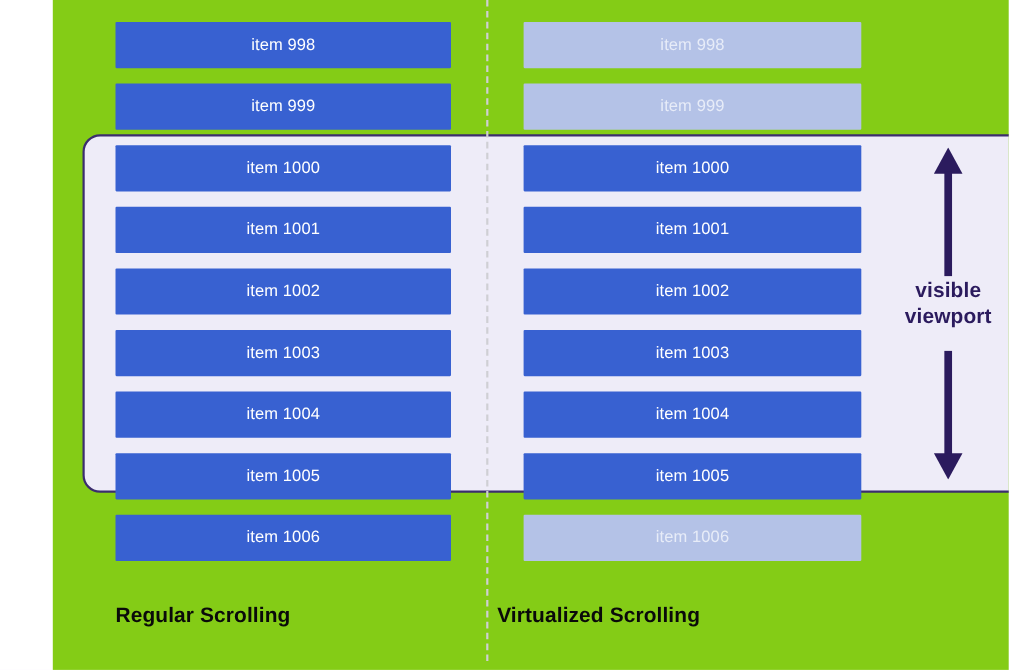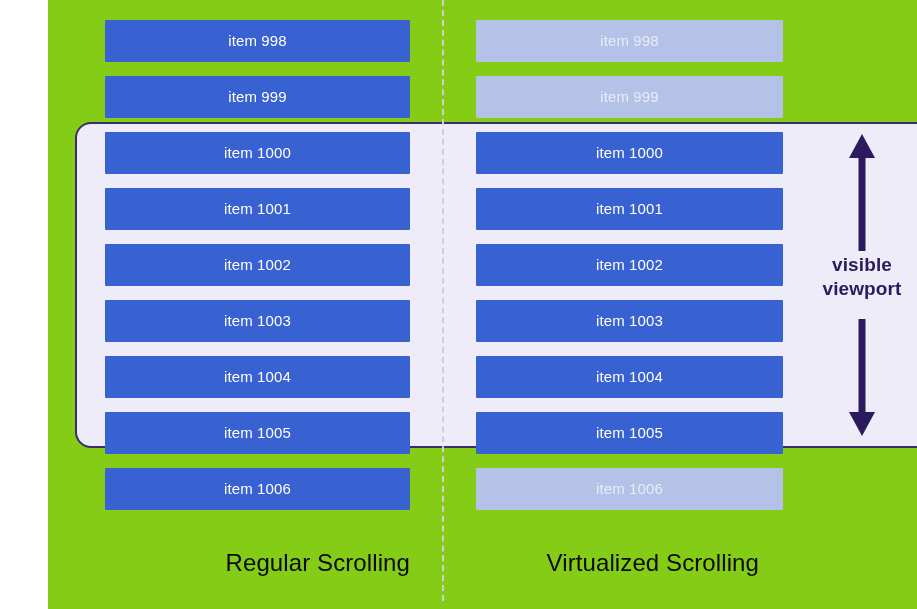--- a/index.html
+++ b/index.html
@@ -102,23 +102,23 @@
     font-weight: 700;
     line-height: 24px;
     letter-spacing: 0.1px;
   }
   .viewport-caption span { display: block; }
 
   
   .col-caption {
     position: absolute;
     top: 549px;
-    text-align: right;
-    font-size: 24px;
-    font-weight: 400;
+    text-align: left;
+    font-size: 19px;
+    font-weight: 700;
     color: #0a0a0a;
     letter-spacing: 0.1px;
     z-index: 4;
   }
   .cap-left  { left: 57px;  width: 305px; }
   .cap-right { left: 404px; width: 307px; }
 </style>
 </head>
 <body>
 

